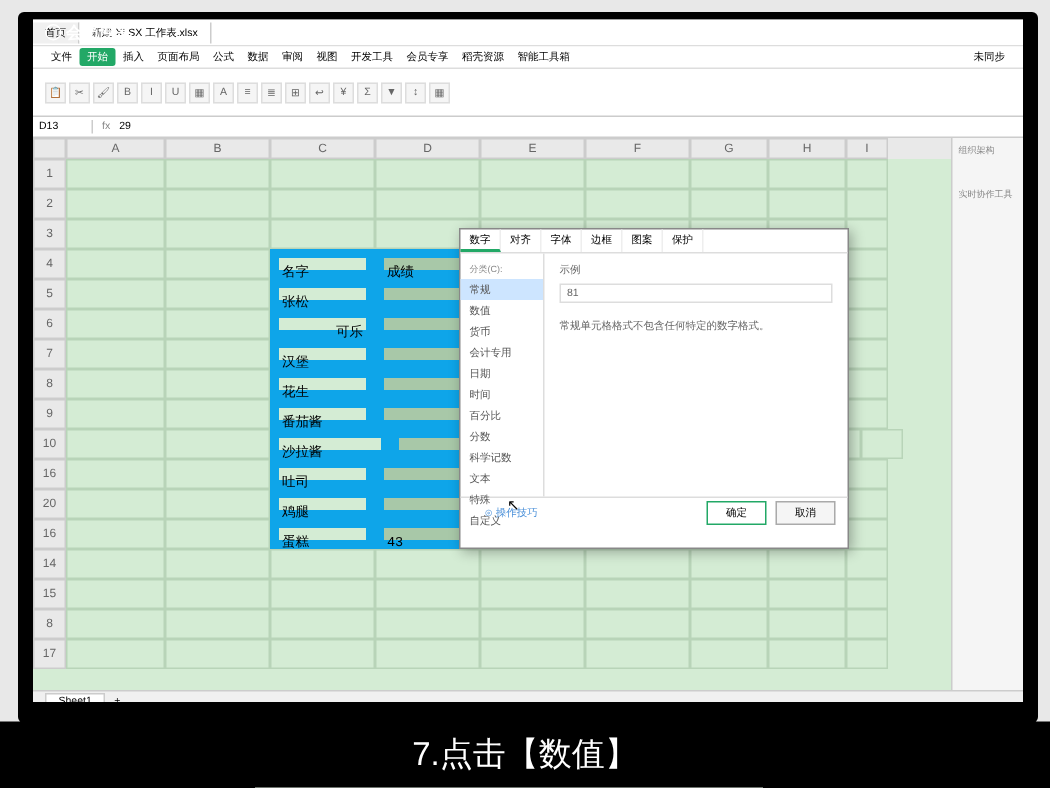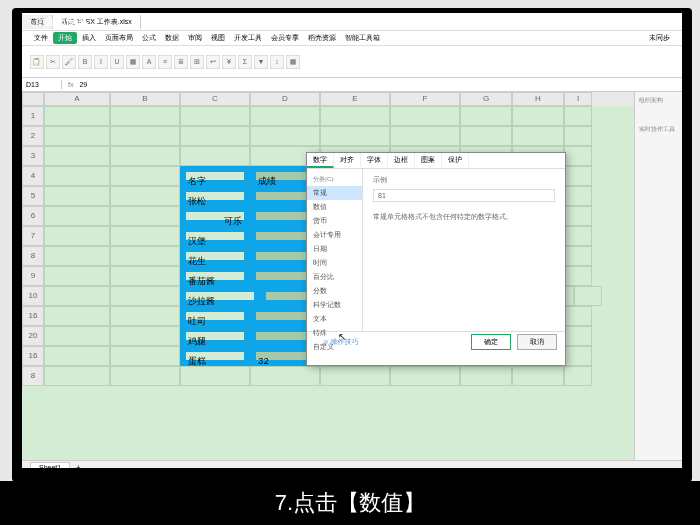--- a/index.html
+++ b/index.html
@@ -267,29 +267,65 @@
               <div class="cell" style="width: 70px;"></div>
               <div class="cell" style="width: 52px;"></div>
               <div class="cell" style="width: 52px;"></div>
               <div class="cell" style="width: 28px;"></div>
             </div>
             <div class="row">
               <div class="rh">16</div>
               <div class="cell" style="width: 66px;"></div>
               <div class="cell" style="width: 70px;"></div>
               <div class="cell databorder" style="width: 70px;">蛋糕</div>
-              <div class="cell databorder seld" style="width: 70px;">32</div>
+              <div class="cell databorder seld" style="width: 70px;">43</div>
+              <div class="cell" style="width: 70px;"></div>
+              <div class="cell" style="width: 70px;"></div>
+              <div class="cell" style="width: 52px;"></div>
+              <div class="cell" style="width: 52px;"></div>
+              <div class="cell" style="width: 28px;"></div>
+            </div>
+            <div class="row">
+              <div class="rh">14</div>
+              <div class="cell" style="width: 66px;"></div>
+              <div class="cell" style="width: 70px;"></div>
+              <div class="cell" style="width: 70px;"></div>
+              <div class="cell" style="width: 70px;"></div>
+              <div class="cell" style="width: 70px;"></div>
+              <div class="cell" style="width: 70px;"></div>
+              <div class="cell" style="width: 52px;"></div>
+              <div class="cell" style="width: 52px;"></div>
+              <div class="cell" style="width: 28px;"></div>
+            </div>
+            <div class="row">
+              <div class="rh">15</div>
+              <div class="cell" style="width: 66px;"></div>
+              <div class="cell" style="width: 70px;"></div>
+              <div class="cell" style="width: 70px;"></div>
+              <div class="cell" style="width: 70px;"></div>
               <div class="cell" style="width: 70px;"></div>
               <div class="cell" style="width: 70px;"></div>
               <div class="cell" style="width: 52px;"></div>
               <div class="cell" style="width: 52px;"></div>
               <div class="cell" style="width: 28px;"></div>
             </div>
             <div class="row">
               <div class="rh">8</div>
+              <div class="cell" style="width: 66px;"></div>
+              <div class="cell" style="width: 70px;"></div>
+              <div class="cell" style="width: 70px;"></div>
+              <div class="cell" style="width: 70px;"></div>
+              <div class="cell" style="width: 70px;"></div>
+              <div class="cell" style="width: 70px;"></div>
+              <div class="cell" style="width: 52px;"></div>
+              <div class="cell" style="width: 52px;"></div>
+              <div class="cell" style="width: 28px;"></div>
+            </div>
+            <div class="row">
+              <div class="rh">17</div>
               <div class="cell" style="width: 66px;"></div>
               <div class="cell" style="width: 70px;"></div>
               <div class="cell" style="width: 70px;"></div>
               <div class="cell" style="width: 70px;"></div>
               <div class="cell" style="width: 70px;"></div>
               <div class="cell" style="width: 70px;"></div>
               <div class="cell" style="width: 52px;"></div>
               <div class="cell" style="width: 52px;"></div>
               <div class="cell" style="width: 28px;"></div>
             </div>

